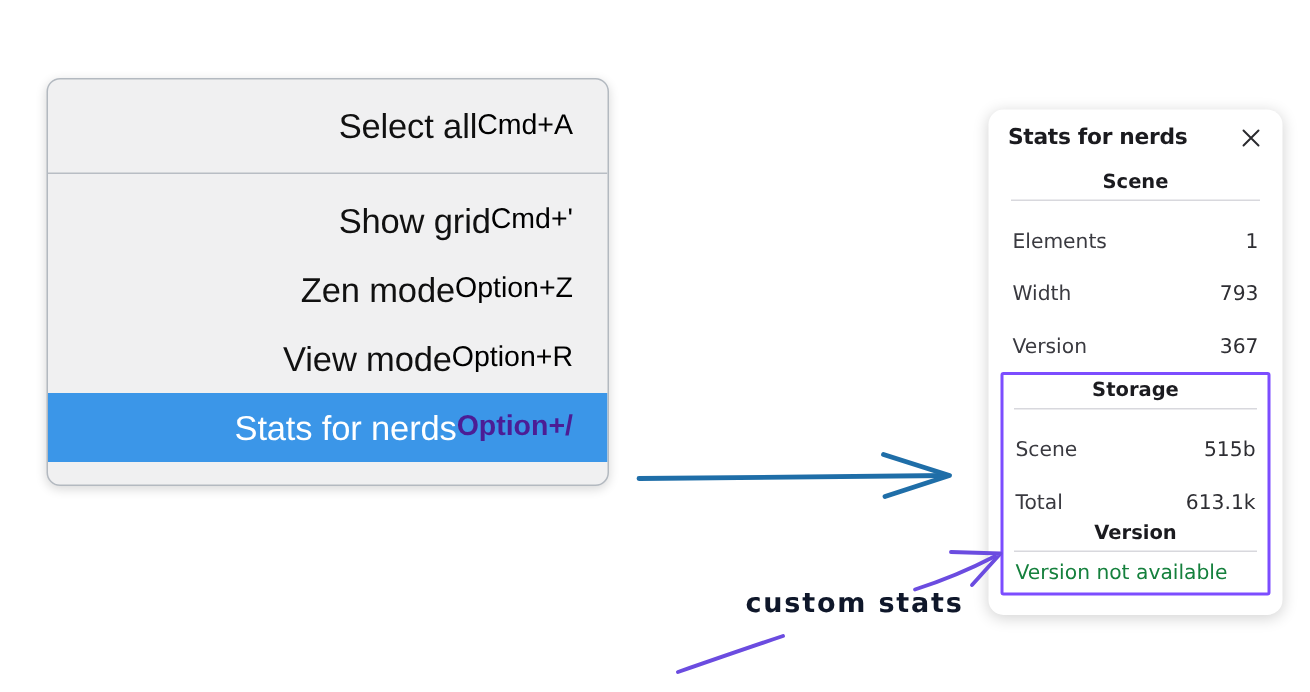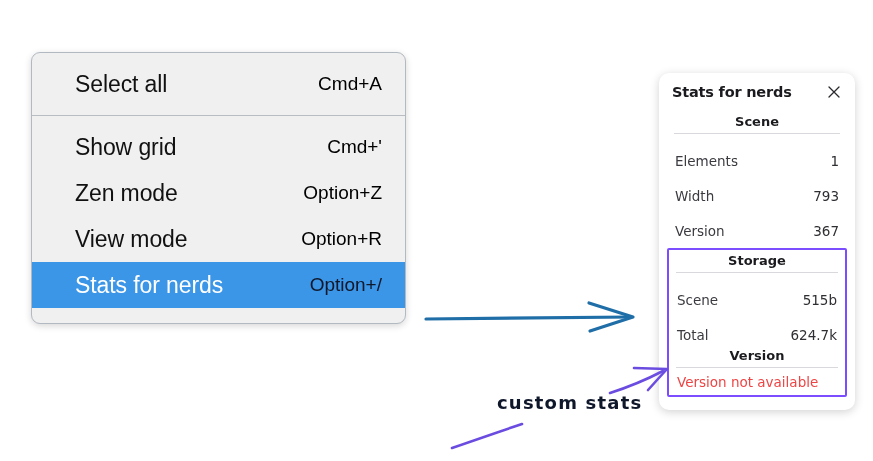--- a/index.html
+++ b/index.html
@@ -28,40 +28,40 @@
     box-shadow: 0 2px 7px rgba(0,0,0,0.16);
     overflow: hidden;
     box-sizing: border-box;
   }
   .menu-pad-top { height: 8px; }
   .menu-pad-bottom { height: 15px; }
 
   .menu-item {
     display: flex;
     align-items: center;
-    justify-content: space-between;
+    justify-content: flex-end;
     padding: 0 23px 0 43px;
     height: 46px;
     box-sizing: border-box;
     cursor: default;
   }
   .menu-item .label {
     font-size: 23px;
     color: #111111;
     letter-spacing: -0.1px;
   }
   .menu-item .accel {
     font-size: 19px;
     color: #000000;
   }
   .menu-item.highlighted {
     background: #3b96e8;
   }
   .menu-item.highlighted .label { color: #ffffff; }
-  .menu-item.highlighted .accel { color: #0f172a; }
+  .menu-item.highlighted .accel { color: #4c1d95; font-weight: bold; }
 
   .menu-separator {
     height: 1px;
     background: #b8bdc4;
     margin: 0;
   }
 
   
   .stats-panel {
     position: absolute;
@@ -122,21 +122,21 @@
 
   .highlight-box {
     border: 2px solid #7c4dff;
     border-radius: 2px;
     margin: 6px -5px 0 -5px;
     padding: 1px 5px 4px 5px;
     box-sizing: border-box;
   }
   .version-line {
     font-size: 13.5px;
-    color: #ef4444;
+    color: #15803d;
     padding: 3px 3px 1px 3px;
     text-align: left;
   }
 
   
   .annot-svg {
     position: absolute;
     left: 0;
     top: 0;
     width: 873px;
@@ -225,21 +225,21 @@
 
     <div>
       <div class="section-title">Storage</div>
       <div class="hr"></div>
       <div class="stat-row">
         <span class="k">Scene</span>
         <span class="v">515b</span>
       </div>
       <div class="stat-row">
         <span class="k">Total</span>
-        <span class="v">624.7k</span>
+        <span class="v">613.1k</span>
       </div>
     </div>
 
     <div>
       <div class="section-title">Version</div>
       <div class="hr"></div>
       <div class="version-line">Version not available</div>
     </div>
 
   </div>

